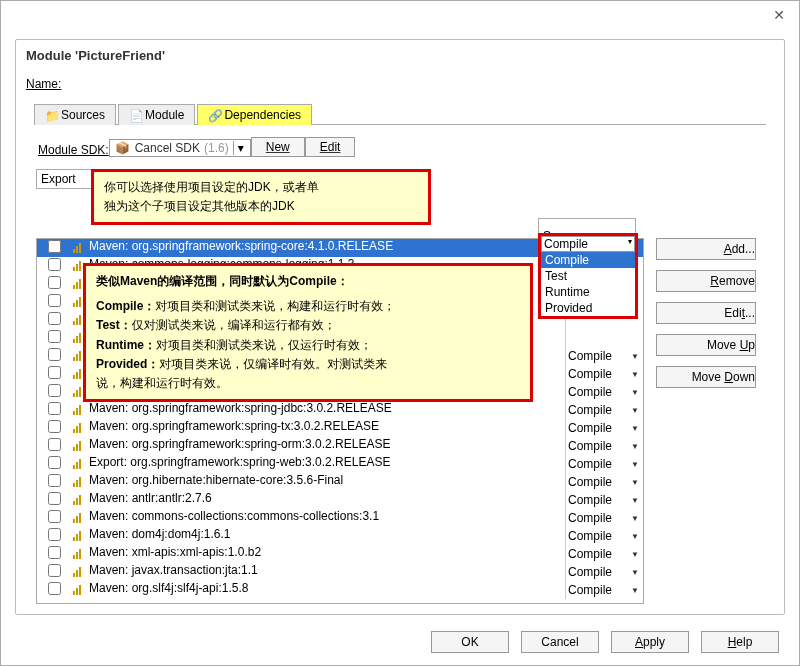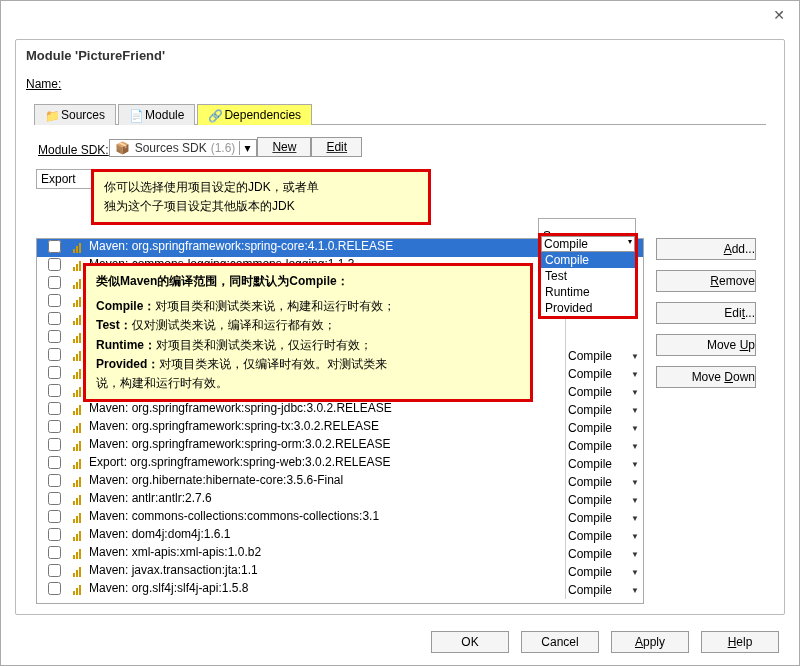--- a/index.html
+++ b/index.html
@@ -75,21 +75,21 @@
       <div class="tab active">
         <span class="tab-ico">🔗</span>
         <span>Dependencies</span>
       </div>
     </div>
 
     <div class="sdk-row">
       <span class="sdk-label">Module SDK:</span>
       <span class="sdk-inner">
         <span>📦</span>
-        <span class="proj">Sources SDK</span>
+        <span class="proj">Cancel SDK</span>
         <span class="ver">(1.6)</span>
         <span class="drop">▾</span>
       </span>
       <button class="btn">New</button>
       <button class="btn">Edit</button>
     </div>
     <div class="sdk-hi"></div>
 
     <div class="hdr-row">
       <div class="hdr-export">Export</div>

